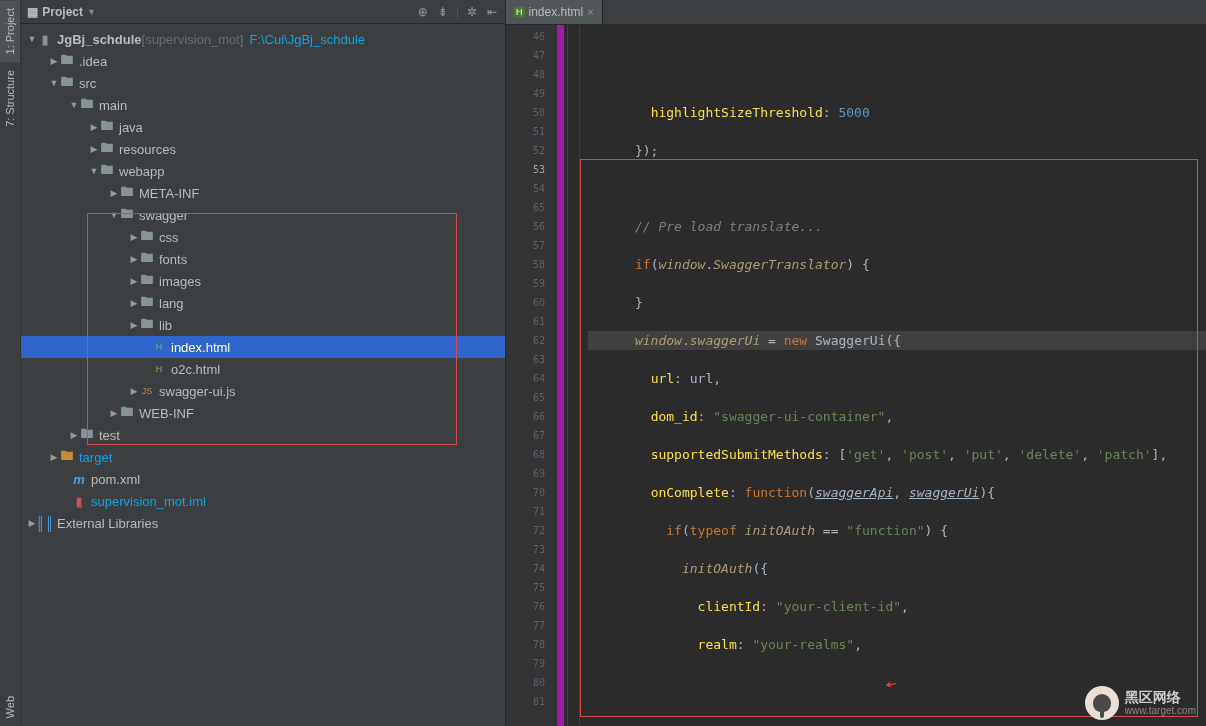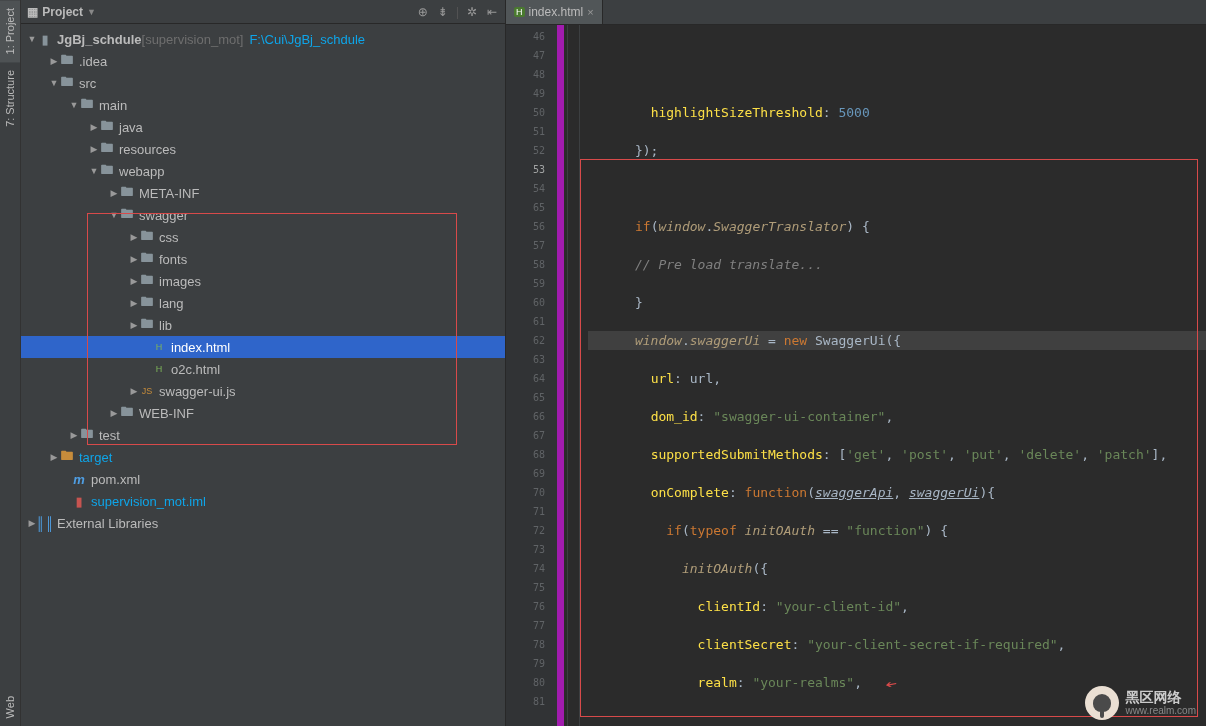--- a/index.html
+++ b/index.html
@@ -279,32 +279,31 @@
           <div class="ln">81</div>
         </div>
       <div class="fold-col"></div>
       <div class="code">
         <div class="red-box" style="left:0px; top:134px; width:618px; height:558px;"></div>
         <div class="red-arrow" style="left:305px; top:650px; transform:rotate(170deg) scaleY(0.7)">➔</div>
 
 <div class="code-line"><span class="cc-def">        </span><span class="cc-field">highlightSizeThreshold</span><span class="cc-def">: </span><span class="cc-num">5000</span></div>
 <div class="code-line"><span class="cc-def">      </span><span class="cc-def">});</span></div>
 <div class="code-line"></div>
+<div class="code-line"><span class="cc-def">      </span><span class="cc-com">// Pre load translate...</span></div>
 <div class="code-line"><span class="cc-def">      </span><span class="cc-kw">if</span><span class="cc-def">(</span><span class="cc-call">window</span><span class="cc-def">.</span><span class="cc-call">SwaggerTranslator</span><span class="cc-def">) {</span></div>
-<div class="code-line"><span class="cc-def">      </span><span class="cc-com">// Pre load translate...</span></div>
 <div class="code-line"><span class="cc-def">      </span><span class="cc-def">}</span></div>
 <div class="code-line cur"><span class="cc-def">      </span><span class="cc-call">window</span><span class="cc-def">.</span><span class="cc-call">swaggerUi</span><span class="cc-def"> = </span><span class="cc-kw">new</span><span class="cc-def"> </span><span class="cc-def">SwaggerUi</span><span class="cc-def">({</span></div>
 <div class="code-line"><span class="cc-def">        </span><span class="cc-field">url</span><span class="cc-def">: </span><span class="cc-def">url</span><span class="cc-def">,</span></div>
 <div class="code-line"><span class="cc-def">        </span><span class="cc-field">dom_id</span><span class="cc-def">: </span><span class="cc-str">"swagger-ui-container"</span><span class="cc-def">,</span></div>
 <div class="code-line"><span class="cc-def">        </span><span class="cc-field">supportedSubmitMethods</span><span class="cc-def">: [</span><span class="cc-str">'get'</span><span class="cc-def">, </span><span class="cc-str">'post'</span><span class="cc-def">, </span><span class="cc-str">'put'</span><span class="cc-def">, </span><span class="cc-str">'delete'</span><span class="cc-def">, </span><span class="cc-str">'patch'</span><span class="cc-def">],</span></div>
 <div class="code-line"><span class="cc-def">        </span><span class="cc-field">onComplete</span><span class="cc-def">: </span><span class="cc-kw">function</span><span class="cc-def">(</span><span class="cc-param">swaggerApi</span><span class="cc-def">, </span><span class="cc-param">swaggerUi</span><span class="cc-def">){</span></div>
 <div class="code-line"><span class="cc-def">          </span><span class="cc-kw">if</span><span class="cc-def">(</span><span class="cc-kw">typeof</span><span class="cc-def"> </span><span class="cc-call">initOAuth</span><span class="cc-def"> == </span><span class="cc-str">"function"</span><span class="cc-def">) {</span></div>
 <div class="code-line"><span class="cc-def">            </span><span class="cc-call">initOAuth</span><span class="cc-def">({</span></div>
 <div class="code-line"><span class="cc-def">              </span><span class="cc-field">clientId</span><span class="cc-def">: </span><span class="cc-str">"your-client-id"</span><span class="cc-def">,</span></div>
-<div class="code-line"><span class="cc-def">              </span><span class="cc-field">clientSecret</span><span class="cc-def">: </span><span class="cc-str">"your-client-secret-if-required"</span><span class="cc-def">,</span></div>
 <div class="code-line"><span class="cc-def">              </span><span class="cc-field">realm</span><span class="cc-def">: </span><span class="cc-str">"your-realms"</span><span class="cc-def">,</span></div>
 
 
 
 
 
 
 
 
 
@@ -322,15 +321,15 @@
     </div>
   </div>
 </div>
 
 <div class="watermark">
   <div class="logo">
       <div class="mush"></div>
     </div>
   <div class="wtext">
     <span>黑区网络</span>
-    <span class="sub">www.realm.com</span>
+    <span class="sub">www.target.com</span>
   </div>
 </div>
 
 </body></html>

